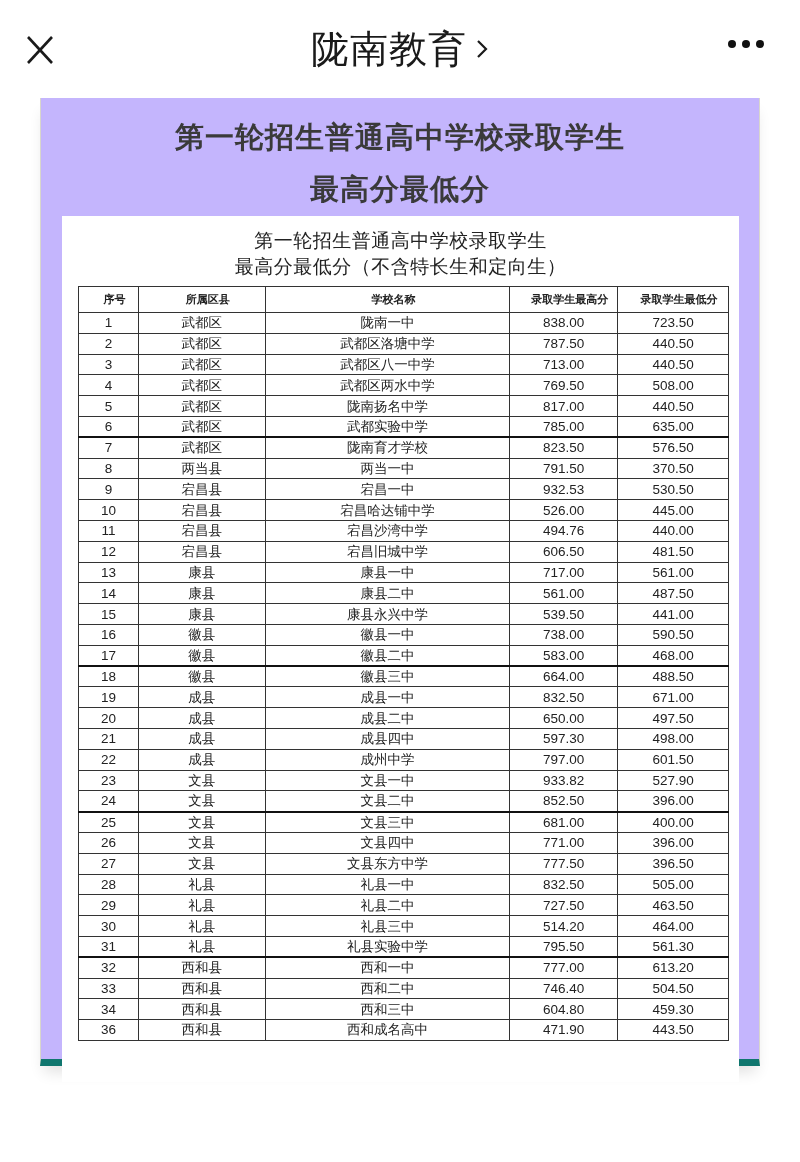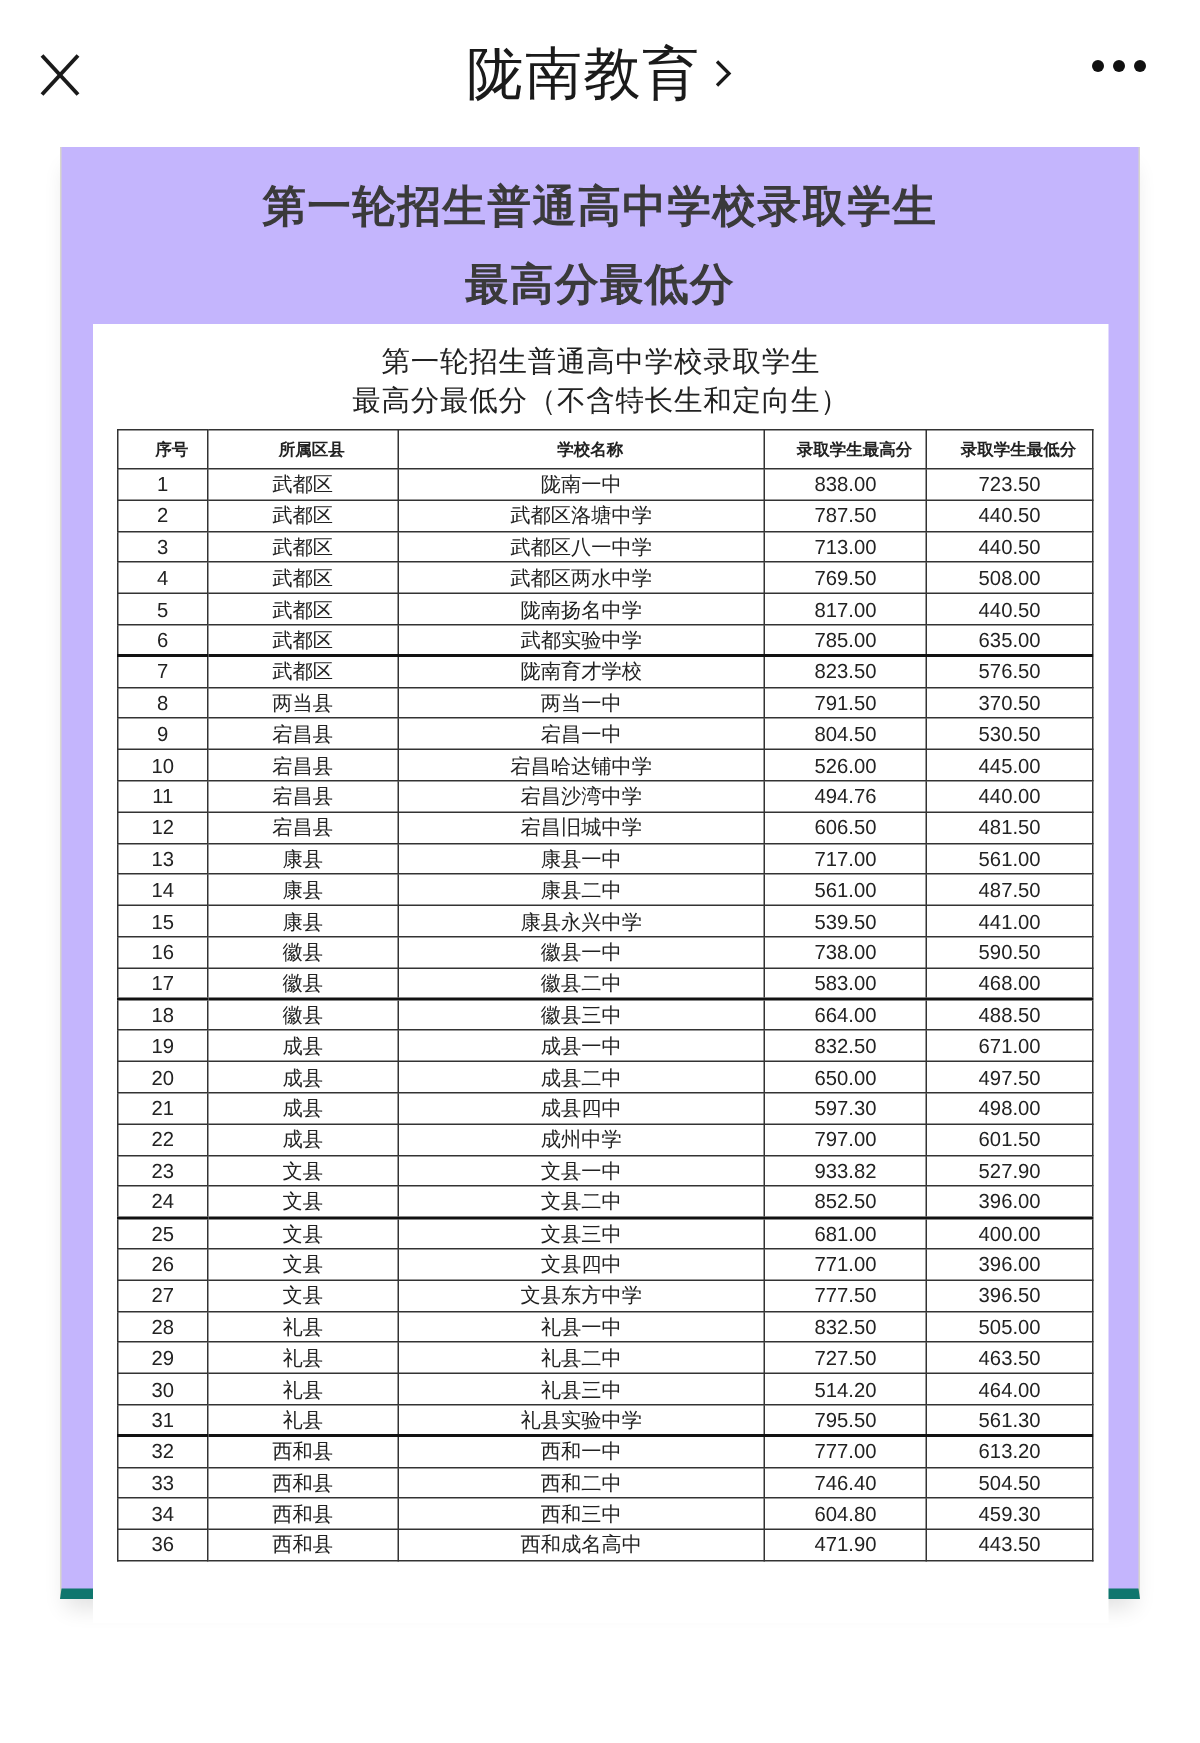--- a/index.html
+++ b/index.html
@@ -158,21 +158,21 @@
             <td>8</td>
             <td>两当县</td>
             <td>两当一中</td>
             <td>791.50</td>
             <td>370.50</td>
           </tr>
           <tr>
             <td>9</td>
             <td>宕昌县</td>
             <td>宕昌一中</td>
-            <td>804.50</td>
+            <td>932.53</td>
             <td>530.50</td>
           </tr>
           <tr>
             <td>10</td>
             <td>宕昌县</td>
             <td>宕昌哈达铺中学</td>
             <td>526.00</td>
             <td>445.00</td>
           </tr>
           <tr>

